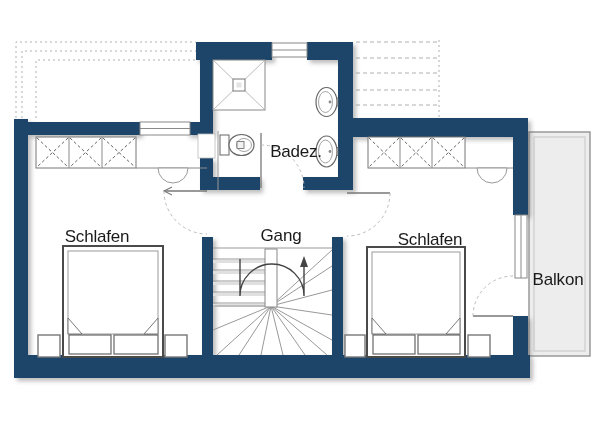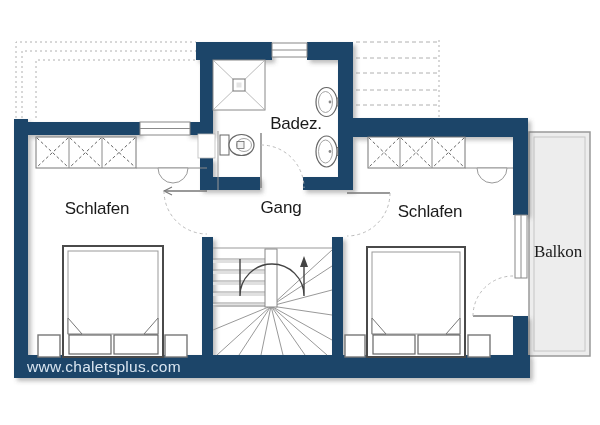--- a/index.html
+++ b/index.html
@@ -6,21 +6,21 @@
   #stage{
     position:relative;width:600px;height:425px;background:#fff;overflow:hidden;
     font-family:"Liberation Sans",sans-serif;
   }
   #plan-svg{position:absolute;left:0;top:0;}
   .wall{fill:var(--color-wall,#1e4569);}
   .balcony{fill:var(--color-balcony-fill,#ededed);}
   .label{
     position:absolute;transform:translate(-50%,-50%);
     font-size:17px;color:var(--color-label-text,#1a1a1a);
-    white-space:nowrap;letter-spacing:-0.2px;
+    white-space:nowrap;letter-spacing:-0.2px;margin-top:28px;
   }
   .watermark{
     position:absolute;left:27px;top:358px;
     font-size:15.5px;letter-spacing:.3px;
     color:var(--color-watermark-text,#d9e5f0);
     white-space:nowrap;
   }
   .ln{stroke:var(--color-line,#8a8a8a);fill:none;}
 </style>
 </head>
@@ -191,16 +191,15 @@
       <rect x="418" y="335" width="42" height="19" fill="#fff" stroke="#666" stroke-width="1.2"></rect>
     </g>
     <rect x="345" y="335" width="20" height="22" fill="#fff" stroke="#777" stroke-width="1.4"></rect>
     <rect x="468" y="335" width="22" height="22" fill="#fff" stroke="#777" stroke-width="1.4"></rect>
   </svg>
 
   <div class="label" style="left:296px;top:124px;">Badez.</div>
   <div class="label" style="left:281px;top:208px;">Gang</div>
   <div class="label" style="left:97px;top:209px;">Schlafen</div>
   <div class="label" style="left:430px;top:212px;">Schlafen</div>
-  <div class="label" style="left:558px;top:252px;font-family:Liberation Serif, serif;">Balkon</div>
-
-  <div class="watermark">www.chaletsplus.com</div>
+  <div class="label" style="left:558px;top:252px;">Balkon</div>
+
 </div>
 
 </body></html>

